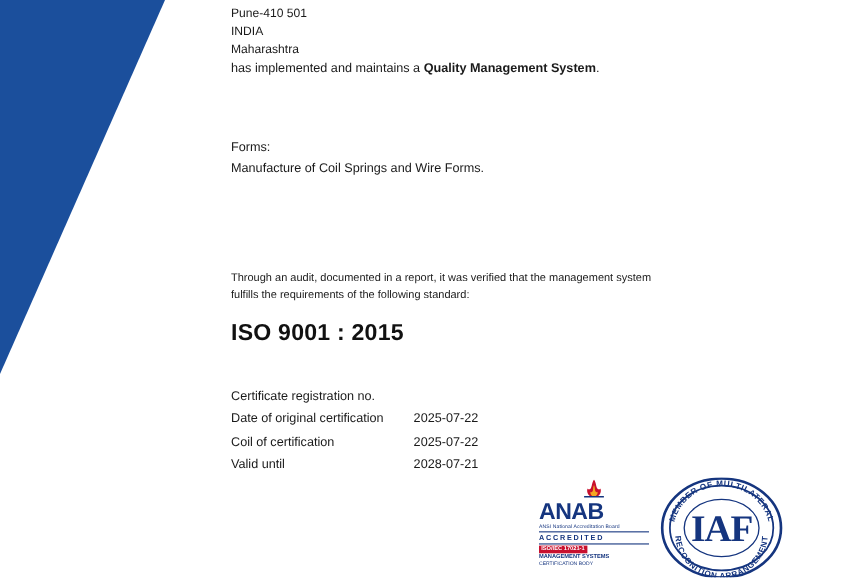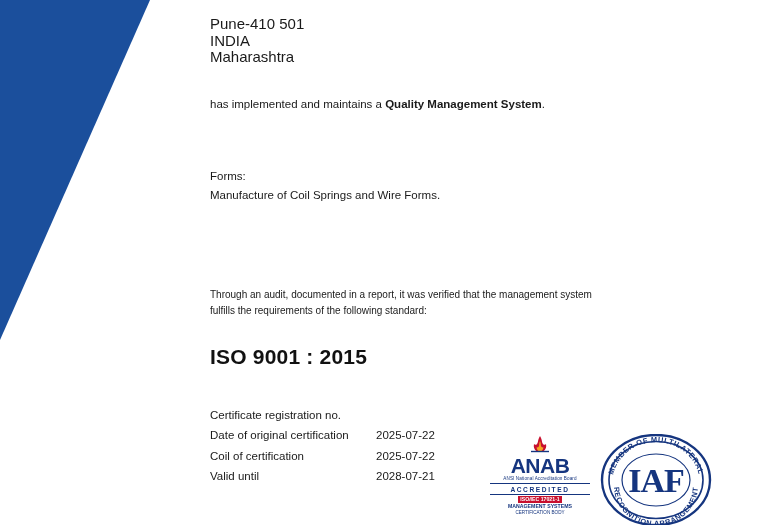--- a/index.html
+++ b/index.html
@@ -36,31 +36,30 @@
 
   .content {
     position: absolute;
     left: 210px;
     top: 0;
     width: 540px;
     height: 525px;
   }
 
   .addr {
-    font-size: 15px;
+    font-size: 11px;
     line-height: 16.5px;
     color: #1a1a1a;
-    padding-top: 16px;
+    padding-top: 4px;
   }
   .addr div {
     white-space: nowrap;
   }
 
   .implemented {
-    margin-top: 30px;
     font-size: 11.5px;
     line-height: 16px;
     color: #1a1a1a;
   }
   .implemented b {
     font-weight: bold;
   }
 
   .scope-block {
     margin-top: 55px;
@@ -71,21 +70,21 @@
 
   .audit-block {
     margin-top: 82px;
     font-size: 10px;
     line-height: 16px;
     color: #1a1a1a;
     max-width: 490px;
   }
 
   .standard {
-    margin-top: 26px;
+    margin-top: 14px;
     font-size: 21px;
     font-weight: bold;
     letter-spacing: 0.2px;
     color: #111111;
   }
 
   .cert-table {
     margin-top: 36px;
     font-size: 11.5px;
     line-height: 20.5px;
@@ -110,21 +109,20 @@
     top: 436px;
     width: 225px;
     height: 90px;
   }
 
   .anab {
     position: absolute;
     left: 0;
     top: 0;
     width: 100px;
-    text-align: center;
     font-family: "Liberation Sans", sans-serif;
   }
   .anab .flame {
     position: relative;
     height: 20px;
   }
   .anab .flame svg { display: block; margin: 0 auto; }
   .anab .anab-word {
     font-size: 21px;
     font-weight: bold;

